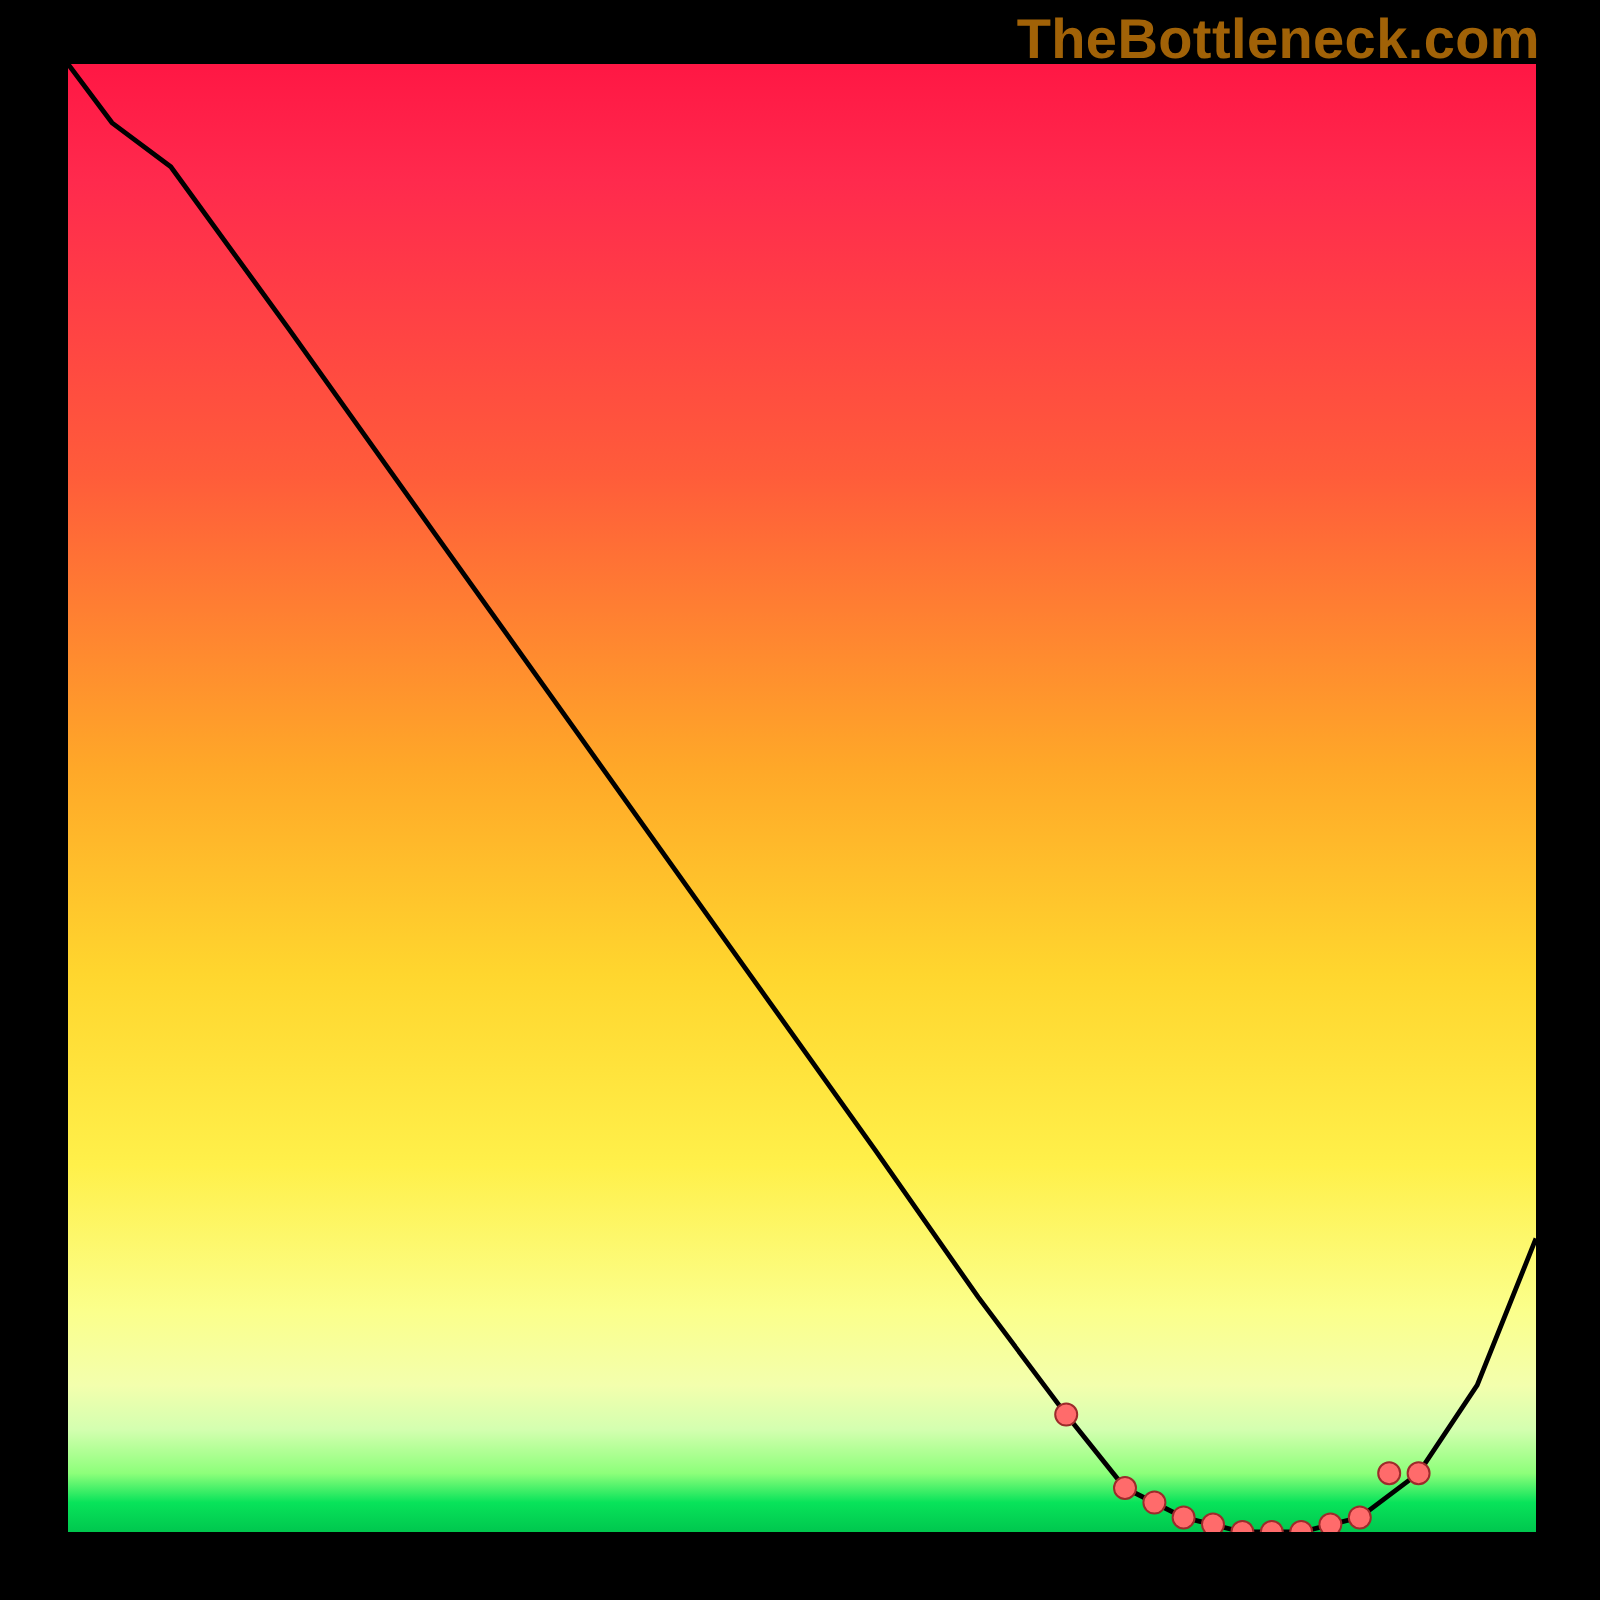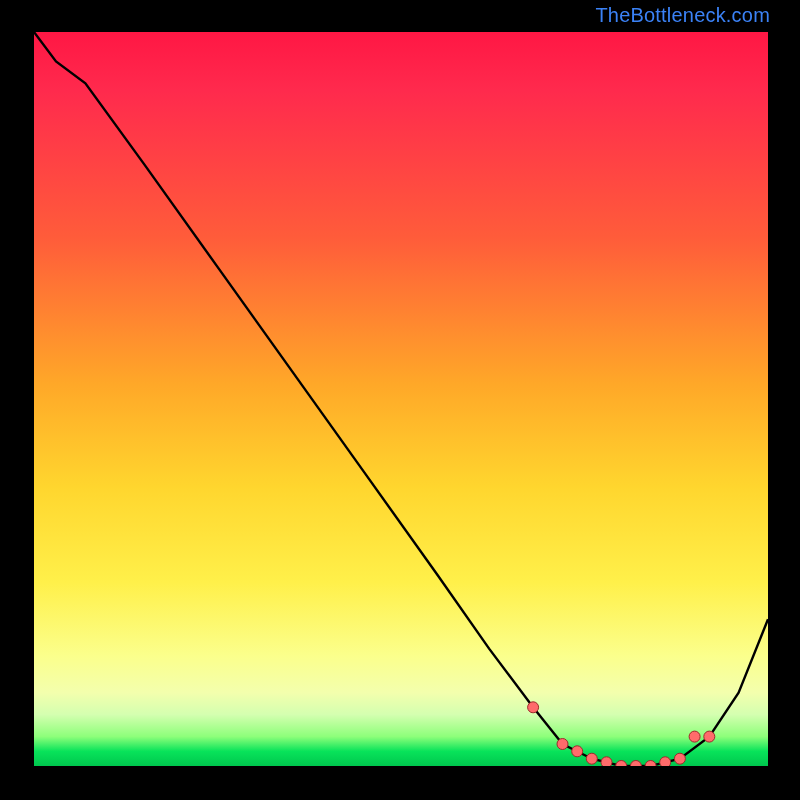--- a/index.html
+++ b/index.html
@@ -46,23 +46,23 @@
     left: 0;
     top: 0;
     width: 734px;
     height: 734px;
     pointer-events: none;
   }
   .watermark {
     position: absolute;
     top: 4px;
     right: 30px;
-    color: #3b82f6;
-    font-size: 20px;
-    font-weight: 400;
+    color: #a16207;
+    font-size: 28px;
+    font-weight: 700;
     letter-spacing: 0.2px;
   }
 </style>
 </head>
 <body>
 
 <div class="stage">
   <div class="watermark">TheBottleneck.com</div>
 
   <div class="plot">

